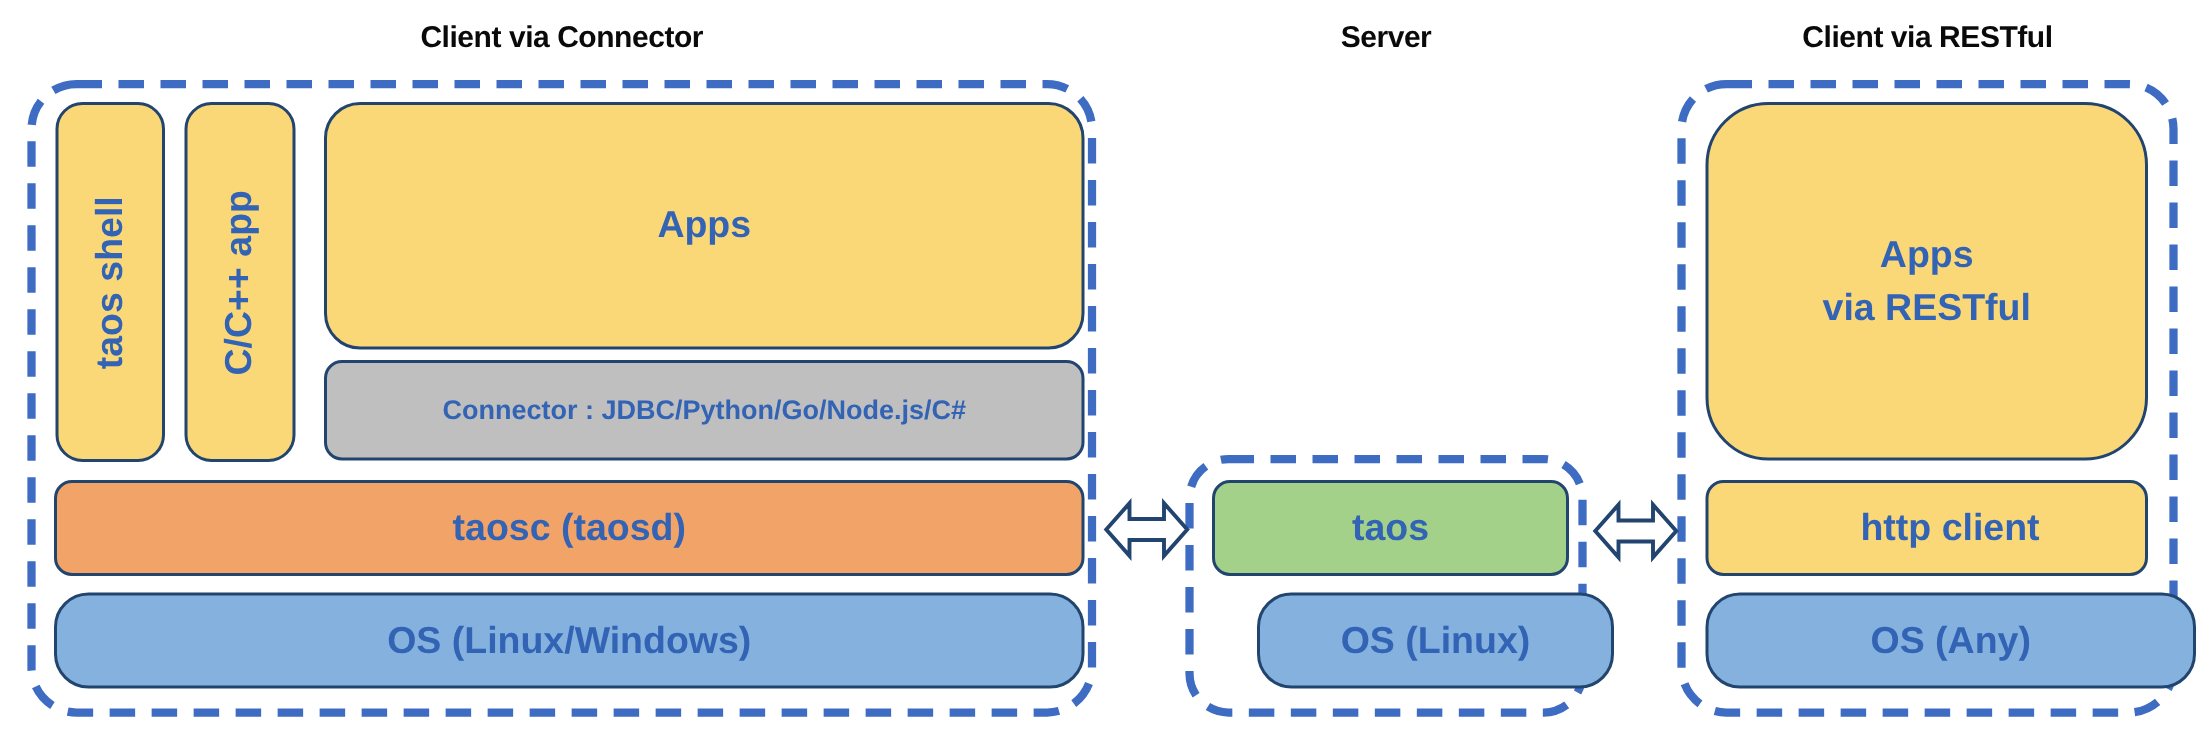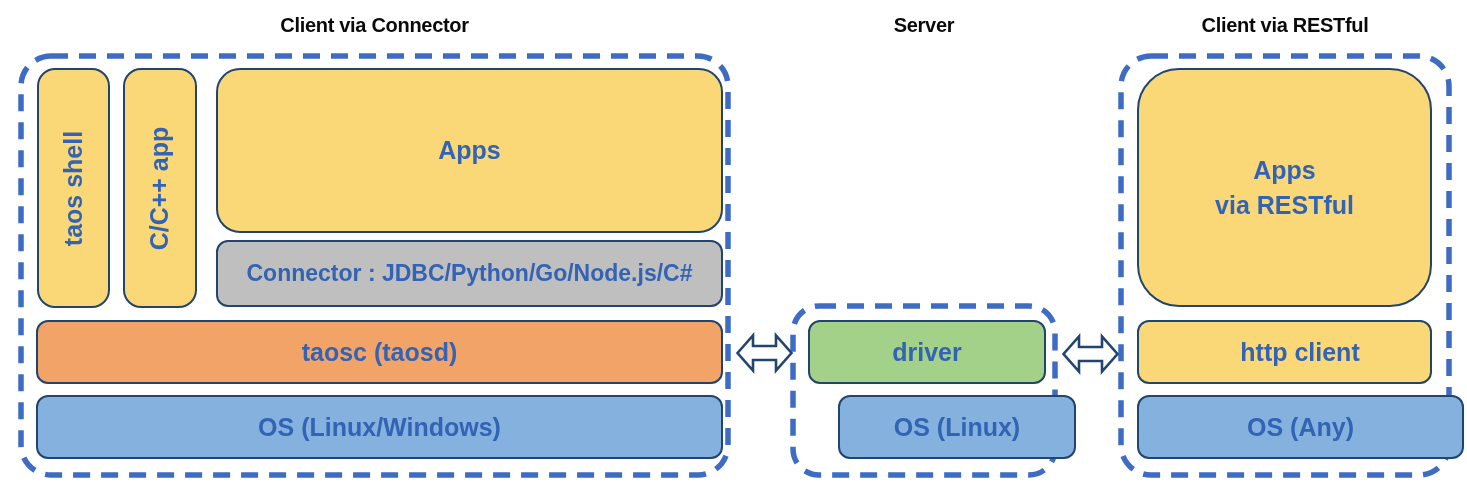--- a/index.html
+++ b/index.html
@@ -52,34 +52,34 @@
     color: var(--label-blue);
     text-align: center;
   }
   .r-sm  { border-radius: 12px; }
   .r-md  { border-radius: 18px; }
   .r-lg  { border-radius: 24px; }
   .r-xl  { border-radius: 42px; }
   .fill-yellow { background: var(--box-yellow); }
   .fill-gray   { background: var(--box-gray); }
   .fill-orange { background: var(--box-orange); }
-  .fill-blue   { background: var(--box-blue); }
+  .fill-blue   { background: var(--box-blue); border-radius: 23px; }
   .fill-green  { background: var(--box-green); }
   .vertical-label {
     transform: rotate(-90deg);
     white-space: nowrap;
     font-size: 25px;
     font-weight: 700;
     color: var(--label-blue);
   }
   .multiline {
     white-space: pre-line;
     line-height: 1.4;
   }
-  .connector-label { font-size: 23px; }
+  .connector-label { font-size: 18px; }
   .arrow {
     position: absolute;
     overflow: visible;
   }
 </style>
 </head>
 <body>
 
 <div class="stage">
 
@@ -106,21 +106,21 @@
   </div>
 
   <div class="box fill-yellow r-lg" style="left:216px; top:68px; width:507px; height:165px;">Apps</div>
 
   <div class="box fill-gray r-sm connector-label" style="left:216px; top:240px; width:507px; height:67px;">Connector : JDBC/Python/Go/Node.js/C#</div>
 
   <div class="box fill-orange r-sm" style="left:36px; top:320px; width:687px; height:64px;">taosc (taosd)</div>
 
   <div class="box fill-blue r-sm" style="left:36px; top:395px; width:687px; height:64px;">OS (Linux/Windows)</div>
 
-  <div class="box fill-green r-sm" style="left:808px; top:320px; width:238px; height:64px;">driver</div>
+  <div class="box fill-green r-sm" style="left:808px; top:320px; width:238px; height:64px;">taos</div>
 
   <div class="box fill-blue r-sm" style="left:808px; top:395px; width:238px; height:64px;margin-left:30px;">OS (Linux)</div>
 
   <div class="box fill-yellow r-xl multiline" style="left:1137px; top:68px; width:295px; height:239px;">Apps
 via RESTful</div>
 
   <div class="box fill-yellow r-sm" style="left:1137px; top:320px; width:295px; height:64px;padding-left:31px;">http client</div>
 
   <div class="box fill-blue r-sm" style="left:1137px; top:395px; width:327px; height:64px;">OS (Any)</div>
 

